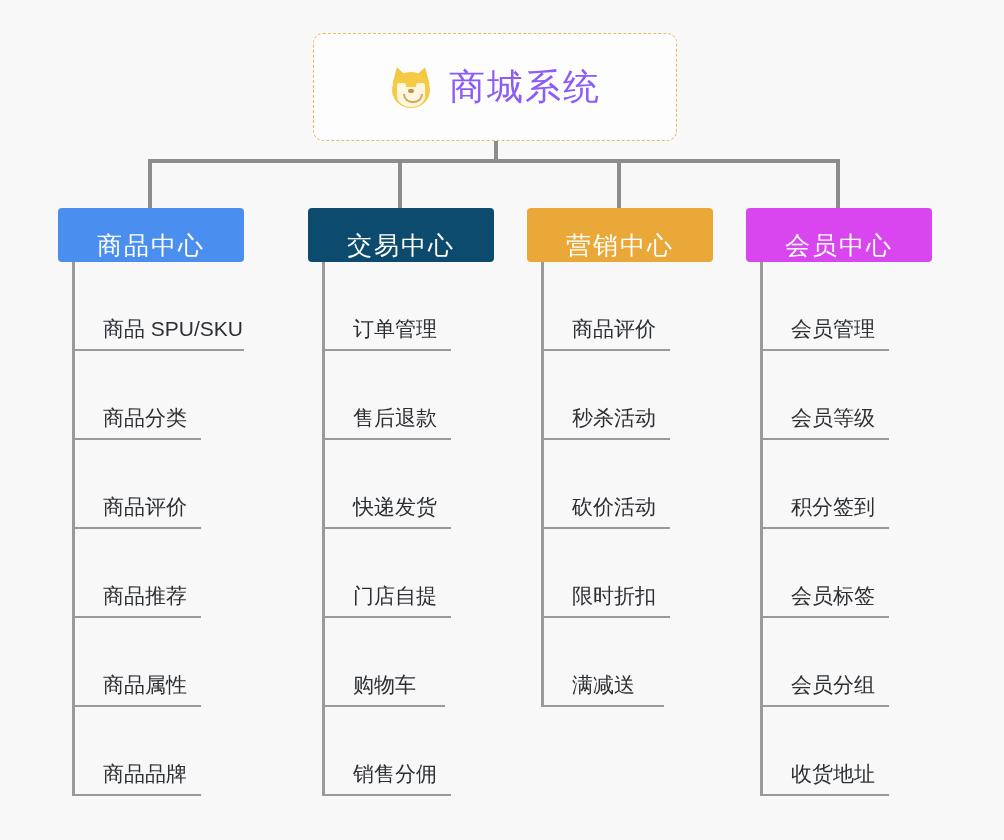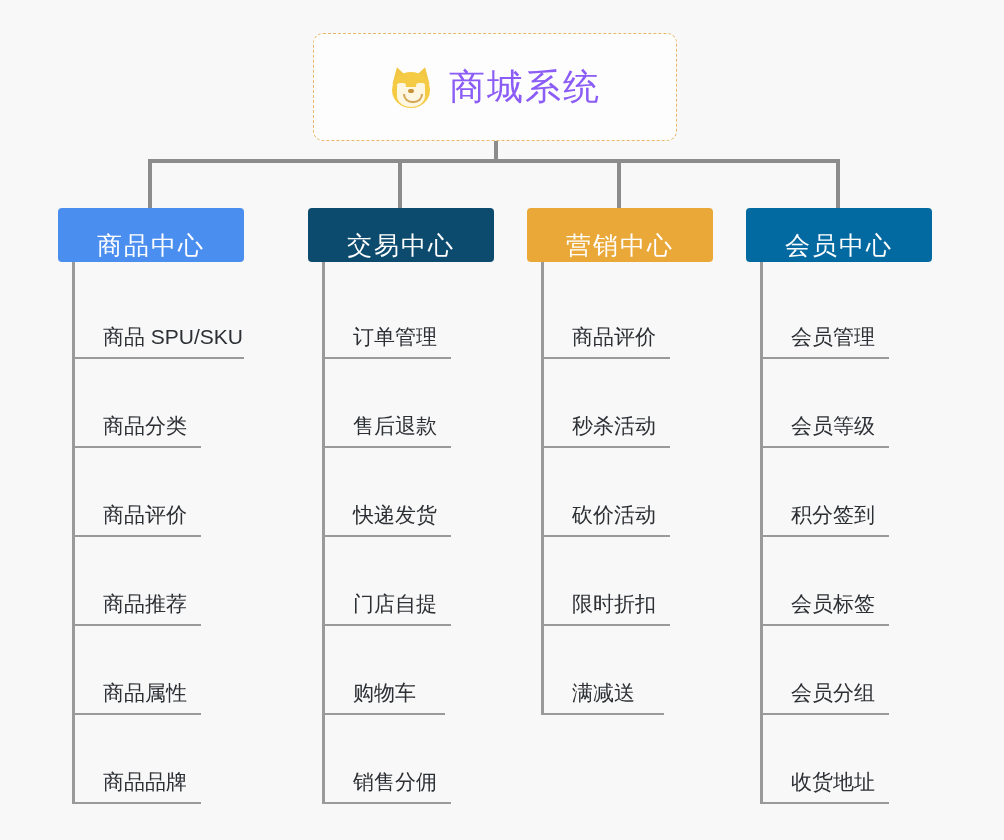--- a/index.html
+++ b/index.html
@@ -111,21 +111,21 @@
     align-items: flex-end;
     justify-content: center;
     color: #ffffff;
     font-size: 25px;
     letter-spacing: 2px;
     white-space: nowrap;
   }
   .leaf-list {
     position: relative;
     margin-left: 14px;
-    padding-top: 8px;
+    padding-top: 0px;
     border-left: 3px solid #9a9a9a;
   }
   .leaf-item {
     position: relative;
     height: 89px;
     display: flex;
     align-items: flex-end;
     box-sizing: border-box;
   }
   .leaf-underline {
@@ -236,21 +236,21 @@
       <div class="leaf-item">
         <span class="leaf-underline">限时折扣</span>
       </div>
       <div class="leaf-item">
         <span class="leaf-underline">满减送</span>
       </div>
     </div>
   </div>
 
   <div class="branch" style="left:746px; width:186px;">
-    <div class="branch-header" style="width: 186px; background: #0369a1;">
+    <div class="branch-header" style="width: 186px; background: #d946ef;">
       <span>会员中心</span>
     </div>
     <div class="leaf-list">
       <div class="leaf-item">
         <span class="leaf-underline">会员管理</span>
       </div>
       <div class="leaf-item">
         <span class="leaf-underline">会员等级</span>
       </div>
       <div class="leaf-item">

